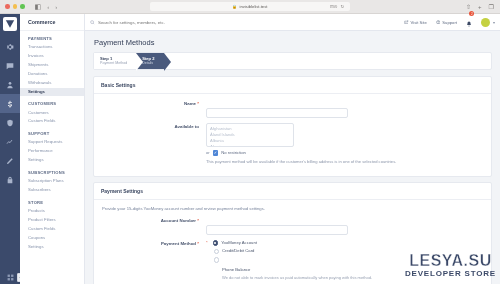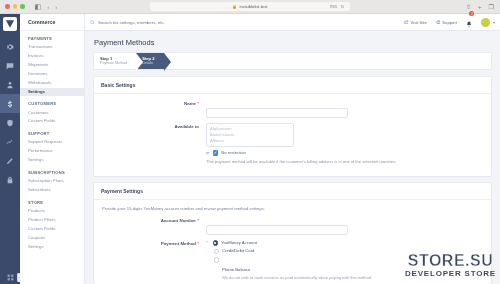--- a/index.html
+++ b/index.html
@@ -464,17 +464,17 @@
               </span>
             </div>
           </div>
         </div>
 
       </div>
     </div>
   </div>
 
   <div class="watermark">
-    <div class="wm1">STORE.SU</div>
+    <div class="wm1">LESYA.SU</div>
     <div class="wm2">DEVELOPER STORE</div>
   </div>
 
 </div>
 
 </body></html>

